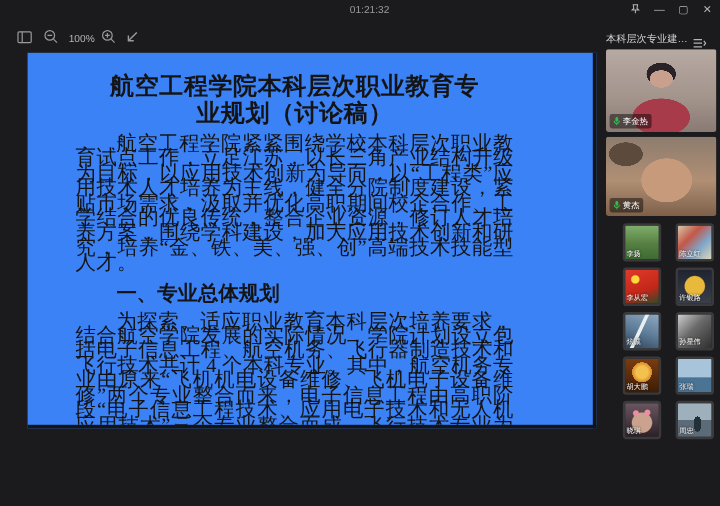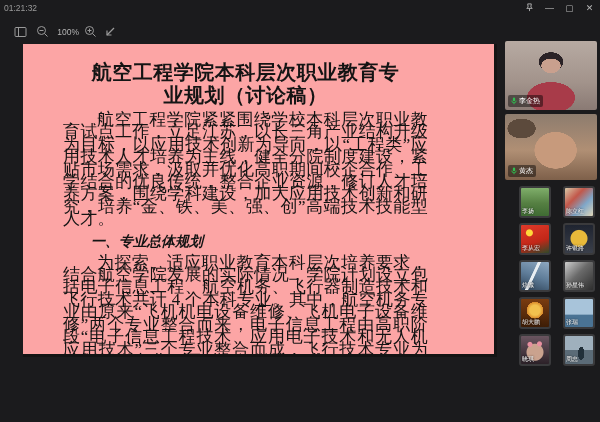--- a/index.html
+++ b/index.html
@@ -1,45 +1,45 @@
 <!DOCTYPE html>
 <html><head>
 <meta charset="utf-8">
 <style>
   html,body{margin:0;padding:0;background:#101012;}
   .app{position:relative;width:600px;height:422px;background:#1b1b1d;overflow:hidden;
        font-family:"Liberation Sans",sans-serif;color:#c8c8c8;}
 
   
   .titlebar{position:absolute;top:0;left:0;right:0;height:16px;}
-  .time{position:absolute;top:3px;left:4px;right:0;text-align:left;font-size:8.5px;color:#9a9a9a;}
+  .time{position:absolute;top:3px;left:16px;right:0;text-align:center;font-size:8.5px;color:#9a9a9a;}
   .wctrl{position:absolute;top:1px;right:4px;display:flex;gap:7px;align-items:center;}
   .wbtn{width:13px;height:13px;display:flex;align-items:center;justify-content:center;
         font-size:9px;color:#b5b5b5;cursor:default;}
 
   
   .doctoolbar{position:absolute;top:20px;left:0;right:0;height:22px;}
   .tool{position:absolute;top:4px;width:14px;height:14px;color:#9a9a9a;}
   .zoomlabel{position:absolute;top:7px;left:53px;font-size:8.5px;color:#b5b5b5;width:26px;text-align:right;}
 
   
   .panelhead{position:absolute;top:26px;left:505px;width:92px;height:14px;display:flex;align-items:center;}
   .panelhead .label{font-size:8.5px;color:#d2d2d2;white-space:nowrap;overflow:hidden;max-width:72px;}
   .panelhead .toggle{margin-left:4px;color:#b5b5b5;width:12px;height:10px;}
 
   
-  .page{position:absolute;left:23px;top:44px;width:471px;height:310px;background:#fca5a5;
+  .page{position:absolute;left:23px;top:44px;width:471px;height:310px;background:#3b82f6;
         border-right:3px solid #141414;border-bottom:3px solid #141414;
         font-family:"Liberation Serif","DejaVu Serif",serif;color:#141414;overflow:hidden;}
   .page-inner{padding:17px 66px 0 40px;}
   .doc-title{font-size:20px;font-weight:bold;line-height:23px;text-align:center;
              max-width:316px;margin:0 auto 7px auto;letter-spacing:0.5px;}
   .doc-para{font-size:17px;line-height:12.4px;text-align:justify;text-indent:2em;
             letter-spacing:0.2px;margin:0;}
-  .doc-h1{font-size:14px;font-weight:bold;margin:7px 0 6px 0;text-indent:2em;font-style:italic;}
+  .doc-h1{font-size:17px;font-weight:bold;margin:7px 0 6px 0;text-indent:2em;}
 
   
   .sidebar{position:absolute;left:505px;top:41px;width:92px;}
   .vtile{position:relative;width:92px;border-radius:2px;overflow:hidden;cursor:default;}
   .vtile.t1{height:69px;margin-bottom:4px;
     background:
       radial-gradient(ellipse 16px 12px at 50% 36%, #c9a08e 0 60%, rgba(0,0,0,0) 61%),
       radial-gradient(ellipse 22px 17px at 50% 30%, #2a2226 0 55%, rgba(0,0,0,0) 56%),
       radial-gradient(ellipse 34px 22px at 50% 82%, #a83b49 0 70%, rgba(0,0,0,0) 71%),
       linear-gradient(180deg,#b7aaa2 0%,#a2938b 60%,#8a7a74 100%);}
@@ -125,20 +125,31 @@
       </svg>
     </div>
     <div class="tool" style="left:104px">
       <svg width="12" height="12" viewBox="0 0 12 12" fill="none" stroke="currentColor" stroke-width="1.2">
         <line x1="10" y1="2" x2="3" y2="9"></line>
           <path d="M3 4.5 L3 9 L7.5 9"></path>
       </svg>
     </div>
   </div>
 
+  <div class="panelhead">
+    <span class="label">本科层次专业建…</span>
+    <span class="toggle">
+      <svg width="12" height="10" viewBox="0 0 12 10" fill="none" stroke="currentColor" stroke-width="1">
+        <line x1="1" y1="2" x2="8" y2="2"></line>
+          <line x1="1" y1="5" x2="8" y2="5"></line>
+          <line x1="1" y1="8" x2="8" y2="8"></line>
+        <path d="M9.5 3 L11 5 L9.5 7"></path>
+      </svg>
+    </span>
+  </div>
 
   <div class="page">
     <div class="page-inner">
       <div class="doc-title">航空工程学院本科层次职业教育专业规划（讨论稿）</div>
       <p class="doc-para">航空工程学院紧紧围绕学校本科层次职业教育试点工作，立足江苏，以长三角产业结构升级为目标，以应用技术创新为导向，以“工程类”应用技术人才培养为主线，健全分院制度建设，紧贴市场需求，汲取并优化高职期间校企合作、工学结合的优良传统，整合企业资源，修订人才培养方案，围绕学科建设，加大应用技术创新和研究，培养“金、铁、美、强、创”高端技术技能型人才。</p>
       <div class="doc-h1">一、专业总体规划</div>
       <p class="doc-para">为探索、适应职业教育本科层次培养要求，结合航空学院发展的实际情况，学院计划设立包括电子信息工程、航空机务、飞行器制造技术和飞行技术共计 4 个本科专业。其中，航空机务专业由原来“飞机机电设备维修、飞机电子设备维修”两个专业整合而来，电子信息工程由高职阶段“电子信息工程技术、应用电子技术和无人机应用技术”三个专业整合而成，飞行技术专业为计划新增专业，同时根据学校要求，电子信息工程专业与航空机务紧密结合，将学院打造成航空特色鲜明的学院。目前电子信息工程专业已经申报 2020 年本科招生计划，学院争取 2021 年实现所有专业本科层次的招生，同年申报飞行技术专业并争取 2022 年完成首批招生，力争十四五期间建设电子信息工程为省级一流专业，航空机务和飞行器制造技术为省级特色专业。通过五年建设使航空工程学院专业特色显著，总体规模 1500 人，师资队伍雄厚，人才培养综合实力提升，在航空维修与服务、电子信息行业具有较高的知名度和影响力。</p>
     </div>
   </div>
 

